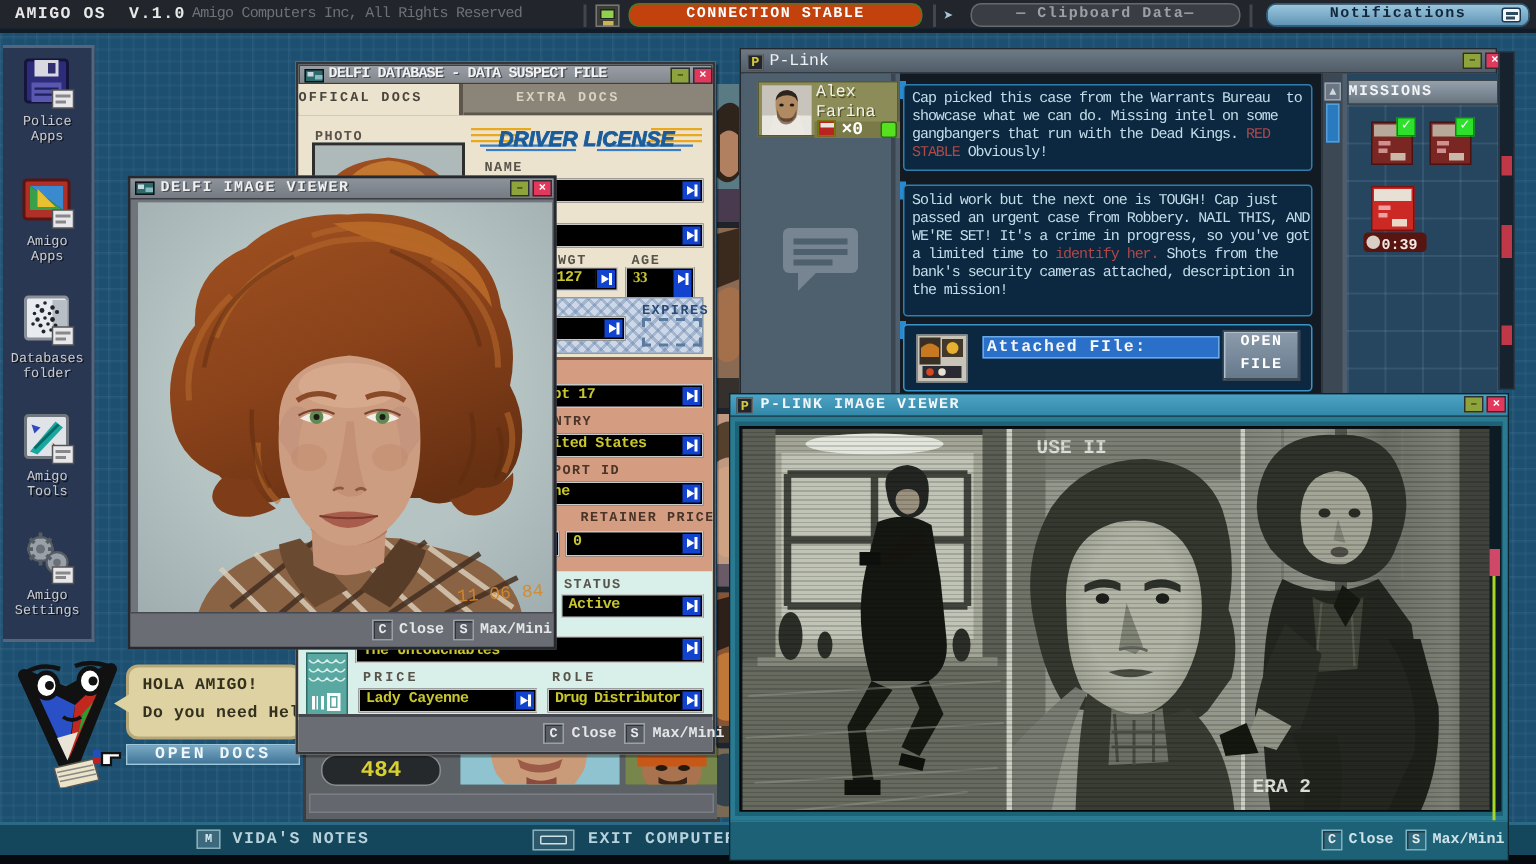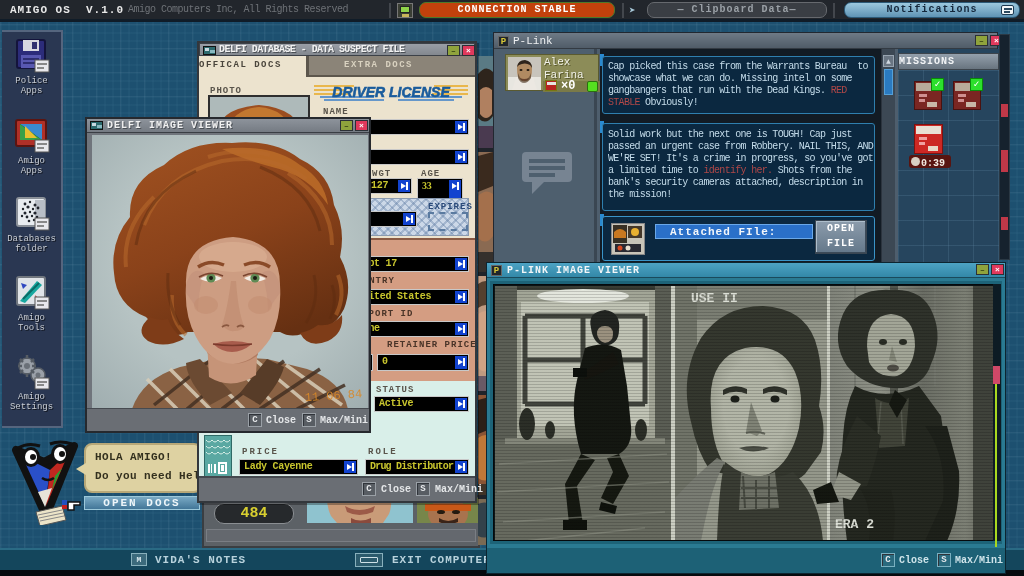--- a/index.html
+++ b/index.html
@@ -364,20 +364,24 @@
       <div class="abs" style="left:0px;top:304px;width:276px;height:99px;background:#d9efe9;">
         <div class="flabel" style="left:177px;top:4px;">STATUS</div>
         <div class="inp" style="left:10px;top:15px;width:161px;height:16px;">
             <span></span>
             <div class="arr"></div>
           </div>
         <div class="inp" style="left:175px;top:15px;width:95px;height:16px;">
             <span>Active</span>
             <div class="arr"></div>
           </div>
+        <div class="inp" style="left:38px;top:43px;width:232px;height:18px;">
+            <span style="top:4px;">The Untouchables</span>
+            <div class="arr"></div>
+          </div>
         <div class="abs" style="left:5px;top:54px;width:28px;height:44px;background:#5aa8a2;border:1px solid #2e6a66;">
           <svg width="26" height="43" viewBox="0 0 26 43">
               <g fill="none" stroke="#d8efe8" stroke-width="1">
                 <path d="M1 4 Q4 8 7 4 Q10 8 13 4 Q16 8 19 4 Q22 8 25 4"></path>
                 <path d="M1 10 Q4 14 7 10 Q10 14 13 10 Q16 14 19 10 Q22 14 25 10"></path>
                 <path d="M1 16 Q4 20 7 16 Q10 20 13 16 Q16 20 19 16 Q22 20 25 16"></path>
               </g>
               <rect x="3" y="28" width="2" height="9" fill="#fff"></rect>
               <rect x="6" y="28" width="1" height="9" fill="#fff"></rect>
               <rect x="9" y="28" width="2" height="9" fill="#fff"></rect>
@@ -463,21 +467,21 @@
               <rect width="32" height="30" fill="#c8c4b8"></rect>
               <rect x="1" y="1" width="14" height="18" fill="#383024"></rect>
               <path d="M2 8 Q8 2 14 8 L14 14 L2 14 Z" fill="#c87820"></path>
               <rect x="16" y="2" width="14" height="12" fill="#44382a"></rect>
               <circle cx="23" cy="8" r="4" fill="#e8b030"></circle>
               <rect x="3" y="20" width="26" height="8" fill="#2a2a32"></rect>
               <circle cx="8" cy="24" r="2.5" fill="#d84820"></circle>
               <circle cx="16" cy="24" r="2.5" fill="#e8e0d0"></circle>
             </svg>
         </div>
-        <div class="abs" style="left:52px;top:7px;width:158px;height:15px;background:#2a70c8;border:1px solid #6aa8e8;color:#f2f6fa;font-size:11px;font-weight:bold;letter-spacing:1px;line-height:14px;padding-left:14px;">Attached FIle:</div>
+        <div class="abs" style="left:52px;top:7px;width:158px;height:15px;background:#2a70c8;border:1px solid #6aa8e8;color:#f2f6fa;font-size:11px;font-weight:bold;letter-spacing:1px;line-height:14px;padding-left:2px;">Attached FIle:</div>
         <div class="abs" style="left:212px;top:3px;width:52px;height:34px;background:linear-gradient(#8c9cac,#64788a);border:1px solid #3a4652;color:#fff;font-size:10px;font-weight:bold;text-align:center;line-height:15px;letter-spacing:1px;box-shadow:inset -1px -1px 0 #3c4a58, inset 1px 1px 0 #aebecb;">OPEN<br>FILE</div>
       </div>
     </div>
 
     <div class="abs" style="left:387px;top:16px;width:14px;height:222px;background:#3c4854;border-left:1px solid #2c343e;">
       <div class="abs" style="left:1px;top:6px;width:11px;height:12px;background:#6a7683;border:1px solid #98a4b0;color:#d0d8e0;font-size:8px;text-align:center;line-height:11px;">▲</div>
       <div class="abs" style="left:2px;top:20px;width:9px;height:26px;background:#2a7ac0;border:1px solid #55a0d8;"></div>
     </div>
 
     <div class="abs" style="left:404px;top:16px;width:101px;height:222px;background:#26455e;">

